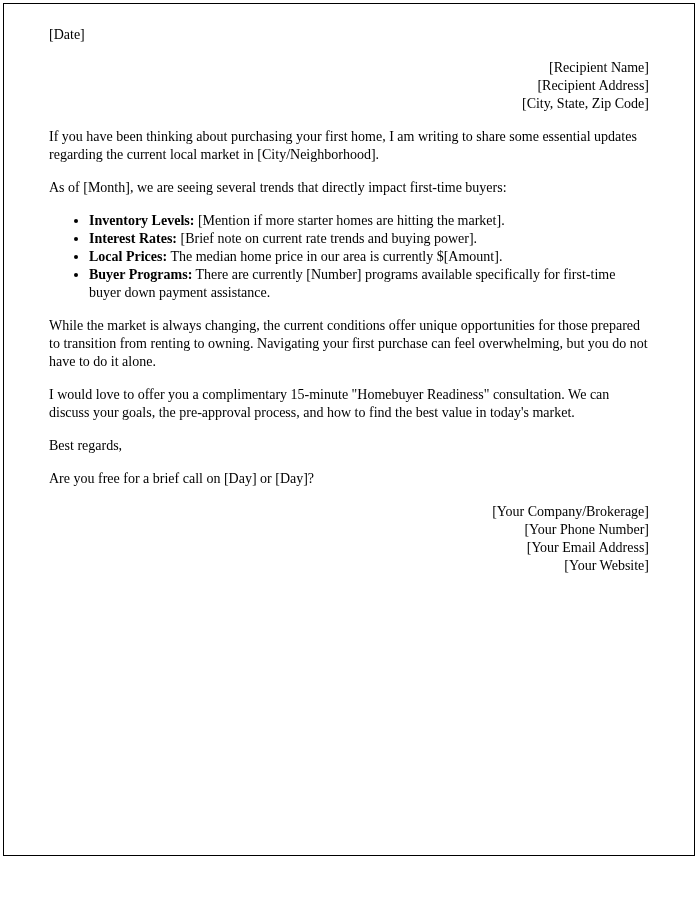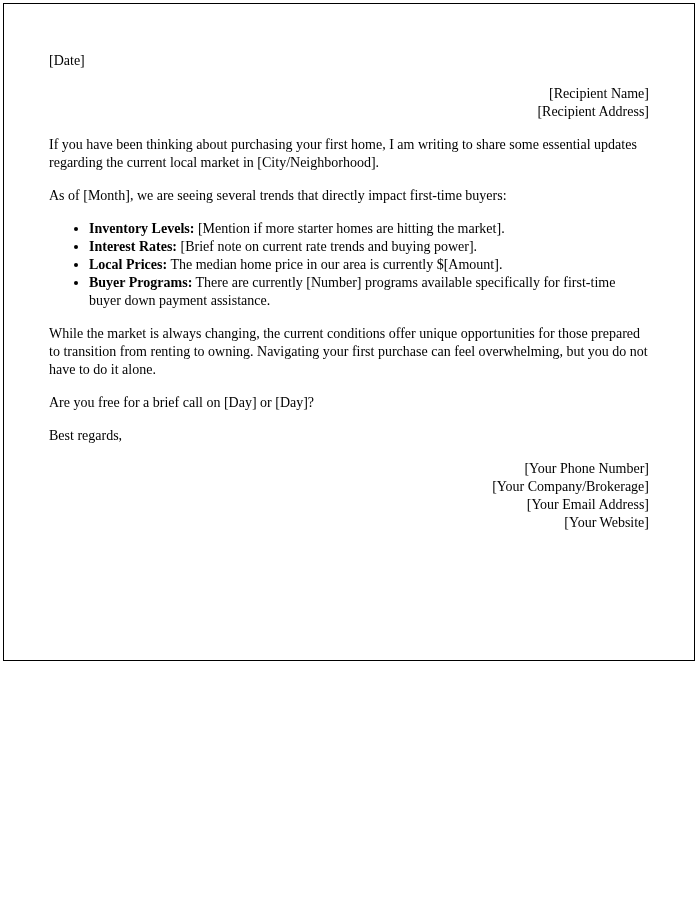--- a/index.html
+++ b/index.html
@@ -8,25 +8,25 @@
     background: #ffffff;
   }
   body {
     width: 700px;
     height: 900px;
     font-family: "Liberation Serif", "DejaVu Serif", serif;
   }
   .page {
     box-sizing: border-box;
     width: 692px;
-    height: 658px;
+    height: 853px;
     margin: 3px;
     border: 1px solid #000000;
     background: #ffffff;
-    padding: 48px 45px 40px 45px;
+    padding: 22px 45px 40px 45px;
     color: #000000;
     font-size: 14px;
     line-height: 18px;
   }
   .page p {
     margin: 0 0 15px 0;
   }
   .page p.tight {
     margin: 0;
   }
@@ -49,42 +49,44 @@
 </head>
 <body>
 
 <div class="page">
 
   <p>[Date]</p>
 
   <div class="block">
     <p class="tight">[Recipient Name]</p>
     <p class="tight">[Recipient Address]</p>
+    <p class="tight">[City, State, Zip Code]</p>
   </div>
 
 
 
   <p>If you have been thinking about purchasing your first home, I am writing to share some essential updates regarding the current local market in [City/Neighborhood].</p>
 
   <p>As of [Month], we are seeing several trends that directly impact first-time buyers:</p>
 
   <ul class="bullets">
     <li><span class="bold">Inventory Levels:</span><span> [Mention if more starter homes are hitting the market].</span></li>
     <li><span class="bold">Interest Rates:</span><span> [Brief note on current rate trends and buying power].</span></li>
     <li><span class="bold">Local Prices:</span><span> The median home price in our area is currently $[Amount].</span></li>
     <li><span class="bold">Buyer Programs:</span><span> There are currently [Number] programs available specifically for first-time buyer down payment assistance.</span></li>
   </ul>
 
   <p>While the market is always changing, the current conditions offer unique opportunities for those prepared to transition from renting to owning. Navigating your first purchase can feel overwhelming, but you do not have to do it alone.</p>
 
+  <p>I would love to offer you a complimentary 15-minute "Homebuyer Readiness" consultation. We can discuss your goals, the pre-approval process, and how to find the best value in today's market.</p>
+
+  <p>Best regards,</p>
 
   <p>Are you free for a brief call on [Day] or [Day]?</p>
 
-  <p>Best regards,</p>
-
   <div class="block">
+    <p class="tight">[Your Company/Brokerage]</p>
     <p class="tight">[Your Phone Number]</p>
-    <p class="tight">[Your Company/Brokerage]</p>
     <p class="tight">[Your Email Address]</p>
     <p class="tight">[Your Website]</p>
   </div>
 
 </div>
 
 </body></html>

